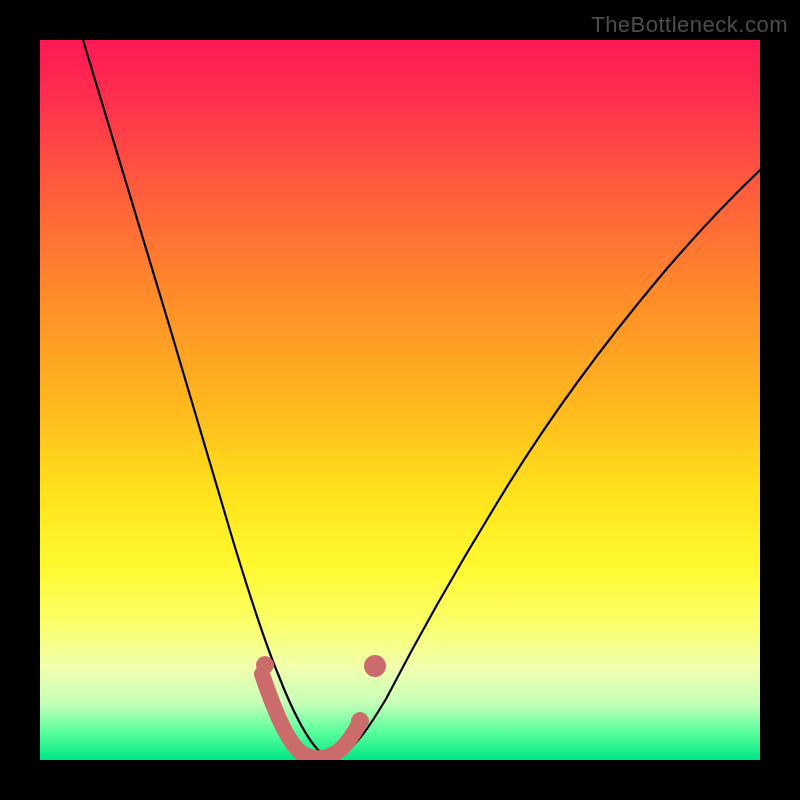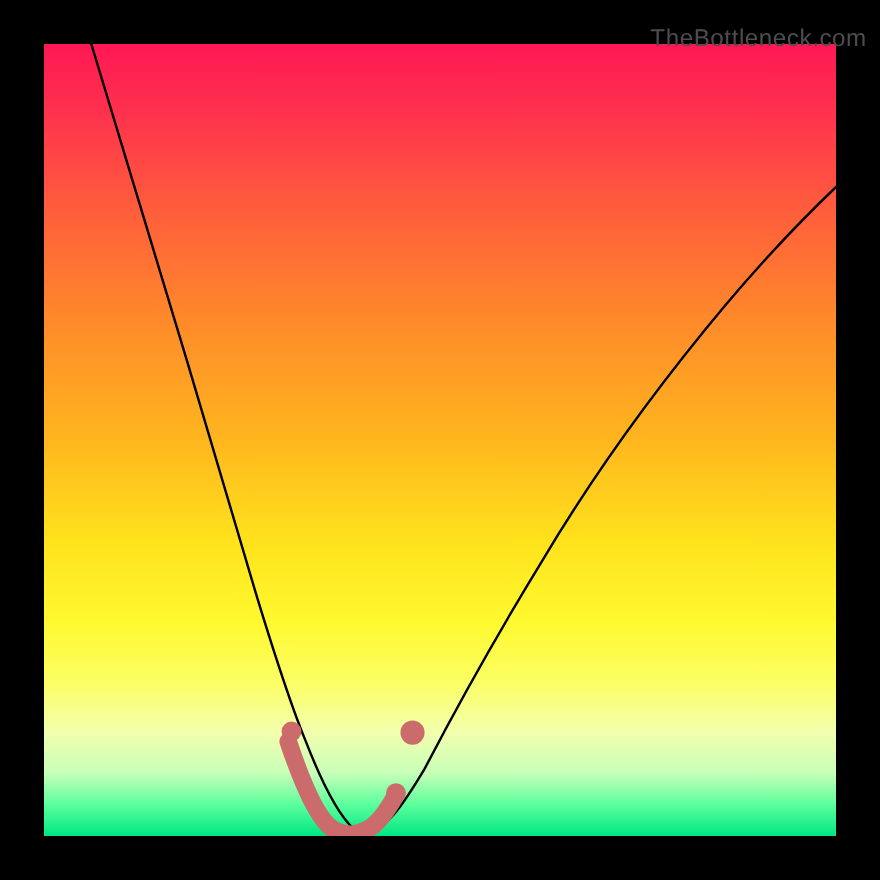--- a/index.html
+++ b/index.html
@@ -5,21 +5,21 @@
   * { margin: 0; padding: 0; box-sizing: border-box; }
   html, body { width: 800px; height: 800px; overflow: hidden; background: #000; }
   .frame {
     position: relative;
     width: 800px;
     height: 800px;
     background: #000;
   }
   .watermark {
     position: absolute;
-    top: 22px;
+    top: 12px;
     right: 12px;
     font-family: Arial, Helvetica, sans-serif;
     font-size: 22px;
     color: #4d4d4d;
     letter-spacing: 0.5px;
     z-index: 10;
   }
   .plot {
     position: absolute;
     left: 40px;

